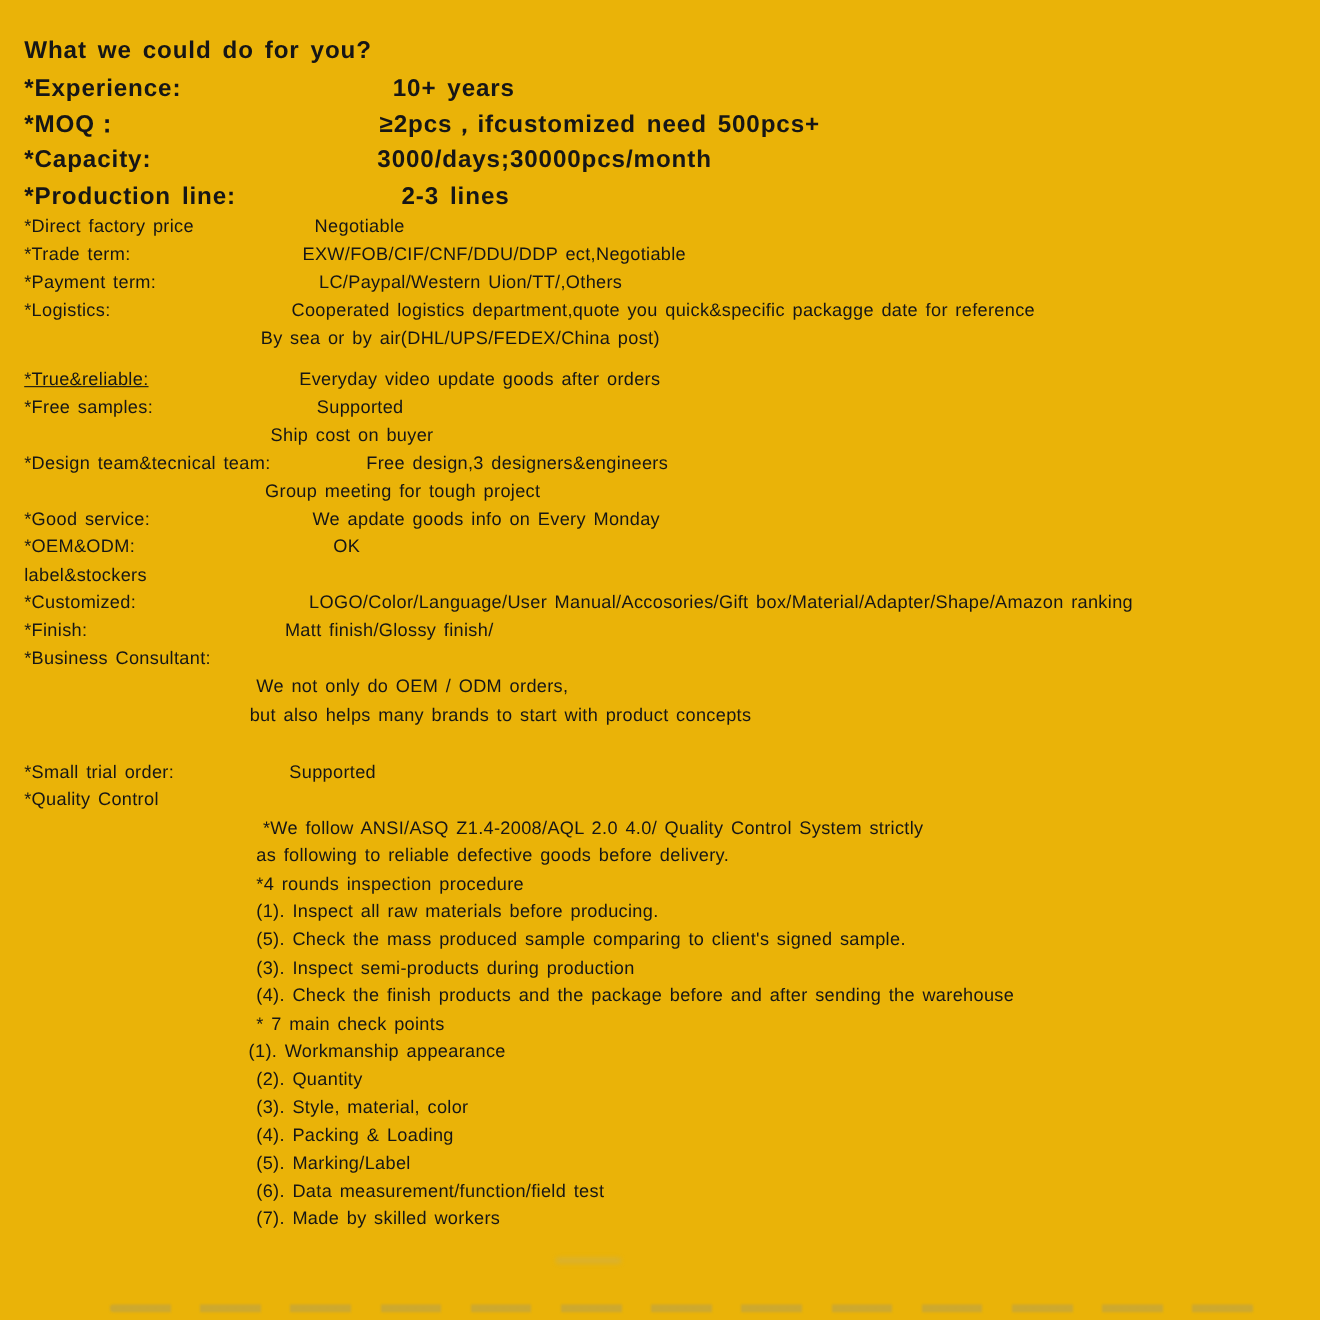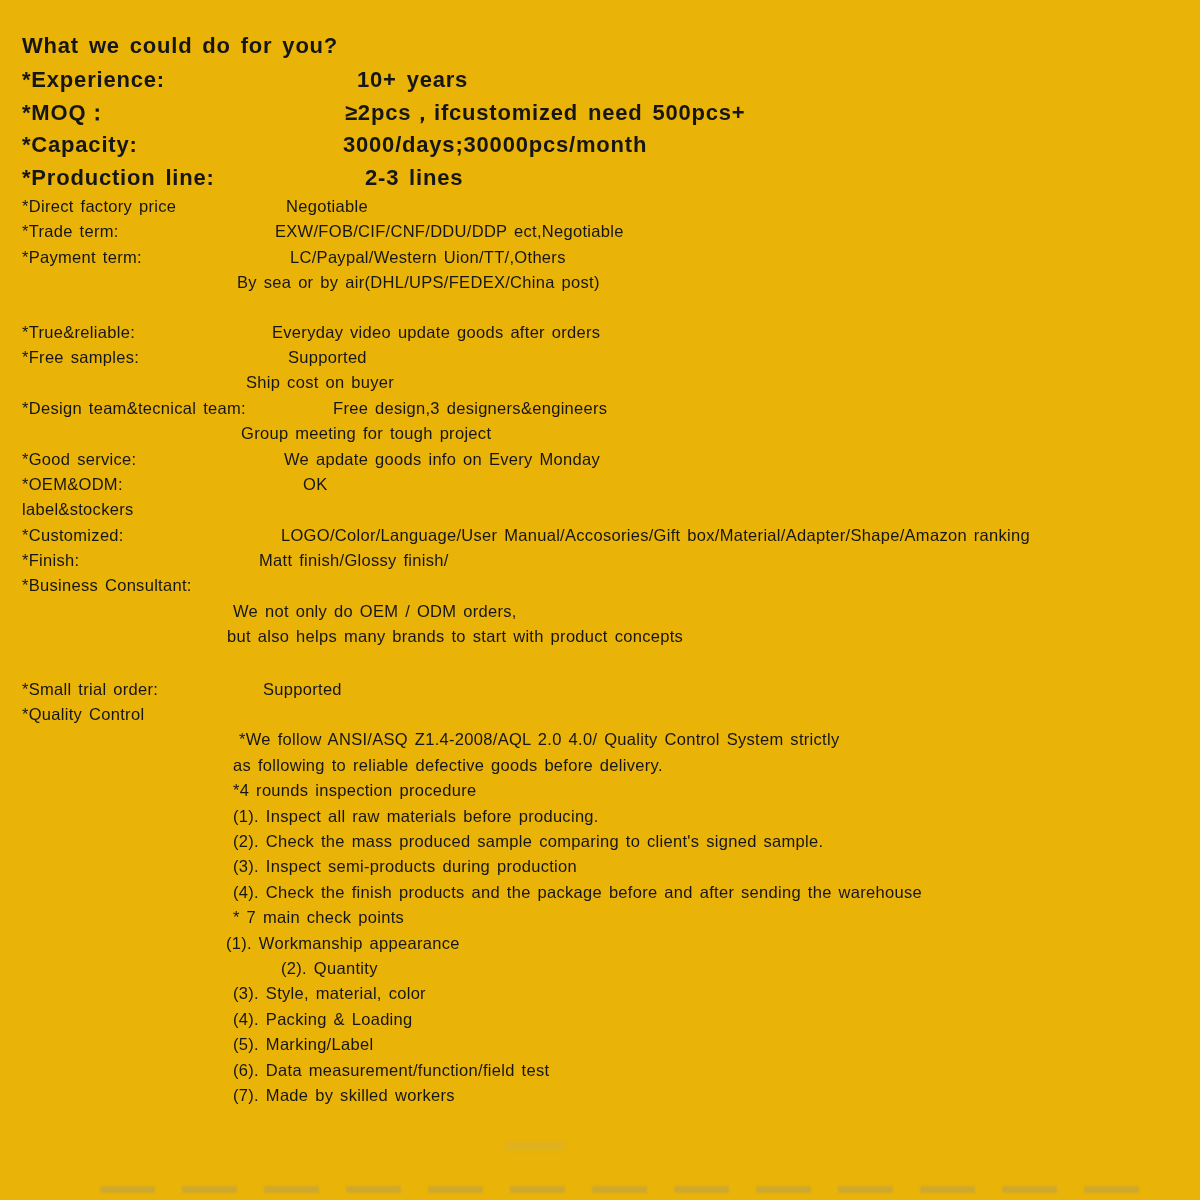--- a/index.html
+++ b/index.html
@@ -68,46 +68,47 @@
 <div class="page">
   <div id="doc-lines">
       <div class="row h title"><span class="lbl">What we could do for you?</span></div>
       <div class="row h"><span class="lbl">*Experience:</span><span class="val" style="left: 357px;">10+ years</span></div>
       <div class="row h"><span class="lbl">*MOQ：</span><span class="val" style="left: 345px;">≥2pcs，ifcustomized need 500pcs+</span></div>
       <div class="row h"><span class="lbl">*Capacity:</span><span class="val" style="left: 343px;">3000/days;30000pcs/month</span></div>
       <div class="row h"><span class="lbl">*Production line:</span><span class="val" style="left: 365px;">2-3 lines</span></div>
       <div class="row n"><span class="lbl">*Direct factory price</span><span class="val" style="left: 286px;">Negotiable</span></div>
       <div class="row n"><span class="lbl">*Trade term:</span><span class="val" style="left: 275px;">EXW/FOB/CIF/CNF/DDU/DDP ect,Negotiable</span></div>
       <div class="row n"><span class="lbl">*Payment term:</span><span class="val" style="left: 290px;">LC/Paypal/Western Uion/TT/,Others</span></div>
+      <div class="row n"><span class="lbl">*Logistics:</span><span class="val" style="left: 265px;">Cooperated logistics department,quote you quick&amp;specific packagge date for reference</span></div>
       <div class="row n"><span class="lbl"></span><span class="val" style="left: 237px;">By sea or by air(DHL/UPS/FEDEX/China post)</span></div>
-      <div class="row n" style="margin-top: 24px;"><span class="lbl">*True&amp;reliable:</span><span class="val" style="left: 272px;">Everyday video update goods after orders</span></div>
+      <div class="row n" style="margin-top: 12px; text-decoration: underline;"><span class="lbl">*True&amp;reliable:</span><span class="val" style="left: 272px;">Everyday video update goods after orders</span></div>
       <div class="row n"><span class="lbl">*Free samples:</span><span class="val" style="left: 288px;">Supported</span></div>
       <div class="row n"><span class="lbl"></span><span class="val" style="left: 246px;">Ship cost on buyer</span></div>
       <div class="row n"><span class="lbl">*Design team&amp;tecnical team:</span><span class="val" style="left: 333px;">Free design,3 designers&amp;engineers</span></div>
       <div class="row n"><span class="lbl"></span><span class="val" style="left: 241px;">Group meeting for tough project</span></div>
       <div class="row n"><span class="lbl">*Good service:</span><span class="val" style="left: 284px;">We apdate goods info on Every Monday</span></div>
       <div class="row n"><span class="lbl">*OEM&amp;ODM:</span><span class="val" style="left: 303px;">OK</span></div>
       <div class="row n"><span class="lbl">label&amp;stockers</span></div>
       <div class="row n"><span class="lbl">*Customized:</span><span class="val" style="left: 281px;">LOGO/Color/Language/User Manual/Accosories/Gift box/Material/Adapter/Shape/Amazon ranking</span></div>
       <div class="row n"><span class="lbl">*Finish:</span><span class="val" style="left: 259px;">Matt finish/Glossy finish/</span></div>
       <div class="row n"><span class="lbl">*Business Consultant:</span></div>
       <div class="row n"><span class="lbl"></span><span class="val" style="left: 233px;">We not only do OEM / ODM orders,</span></div>
       <div class="row n"><span class="lbl"></span><span class="val" style="left: 227px;">but also helps many brands to start with product concepts</span></div>
       <div class="row n" style="margin-top: 27px;"><span class="lbl">*Small trial order:</span><span class="val" style="left: 263px;">Supported</span></div>
       <div class="row n"><span class="lbl">*Quality Control</span></div>
       <div class="row n"><span class="lbl"></span><span class="val" style="left: 239px;">*We follow ANSI/ASQ Z1.4-2008/AQL 2.0 4.0/ Quality Control System strictly</span></div>
       <div class="row n"><span class="lbl"></span><span class="val" style="left: 233px;">as following to reliable defective goods before delivery.</span></div>
       <div class="row n"><span class="lbl"></span><span class="val" style="left: 233px; text-align: center;">*4 rounds inspection procedure</span></div>
       <div class="row n"><span class="lbl"></span><span class="val" style="left: 233px;">(1). Inspect all raw materials before producing.</span></div>
-      <div class="row n"><span class="lbl"></span><span class="val" style="left: 233px;">(2). Check the mass produced sample comparing to client's signed sample.</span></div>
+      <div class="row n"><span class="lbl"></span><span class="val" style="left: 233px;">(5). Check the mass produced sample comparing to client's signed sample.</span></div>
       <div class="row n"><span class="lbl"></span><span class="val" style="left: 233px;">(3). Inspect semi-products during production</span></div>
       <div class="row n"><span class="lbl"></span><span class="val" style="left: 233px;">(4). Check the finish products and the package before and after sending the warehouse</span></div>
       <div class="row n"><span class="lbl"></span><span class="val" style="left: 233px;">* 7 main check points</span></div>
       <div class="row n"><span class="lbl"></span><span class="val" style="left: 226px;">(1). Workmanship appearance</span></div>
-      <div class="row n"><span class="lbl"></span><span class="val" style="left: 233px; margin-left: 48px;">(2). Quantity</span></div>
+      <div class="row n"><span class="lbl"></span><span class="val" style="left: 233px;">(2). Quantity</span></div>
       <div class="row n"><span class="lbl"></span><span class="val" style="left: 233px;">(3). Style, material, color</span></div>
       <div class="row n"><span class="lbl"></span><span class="val" style="left: 233px;">(4). Packing &amp; Loading</span></div>
       <div class="row n"><span class="lbl"></span><span class="val" style="left: 233px;">(5). Marking/Label</span></div>
       <div class="row n"><span class="lbl"></span><span class="val" style="left: 233px;">(6). Data measurement/function/field test</span></div>
       <div class="row n"><span class="lbl"></span><span class="val" style="left: 233px;">(7). Made by skilled workers</span></div>
     </div>
   <div class="artifact-strip"></div>
   <div class="artifact-dot"></div>
 </div>
 

